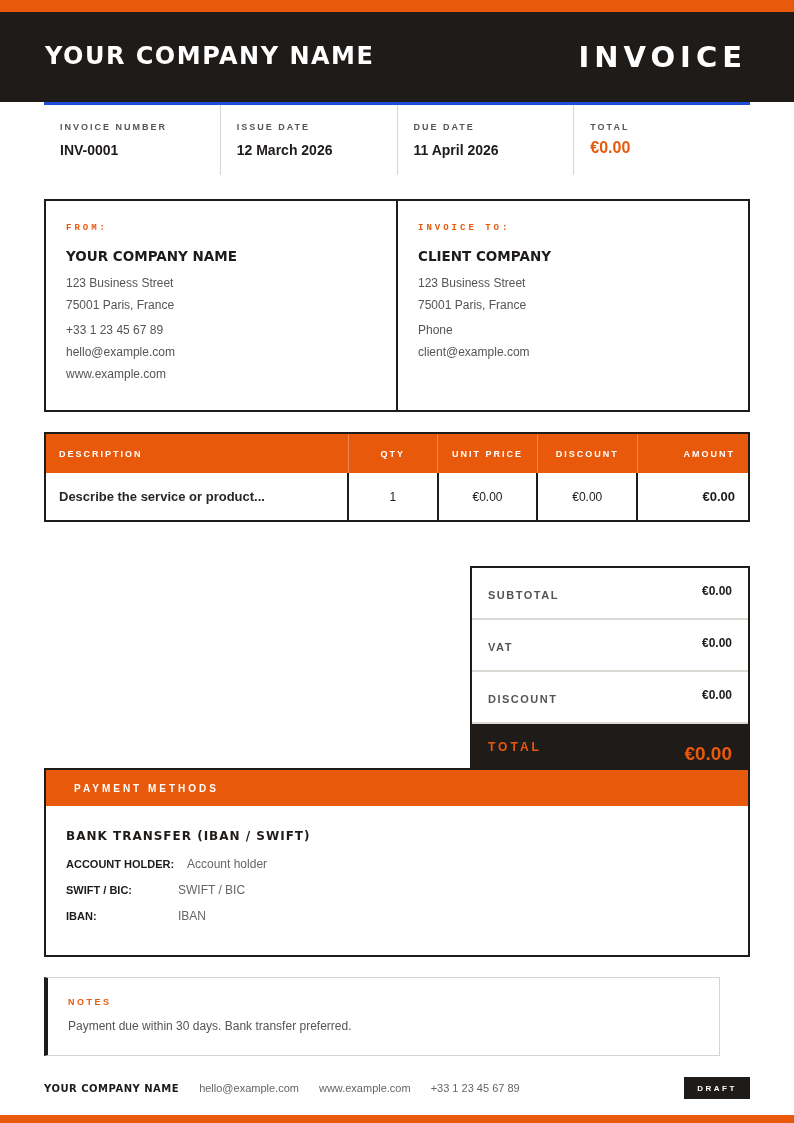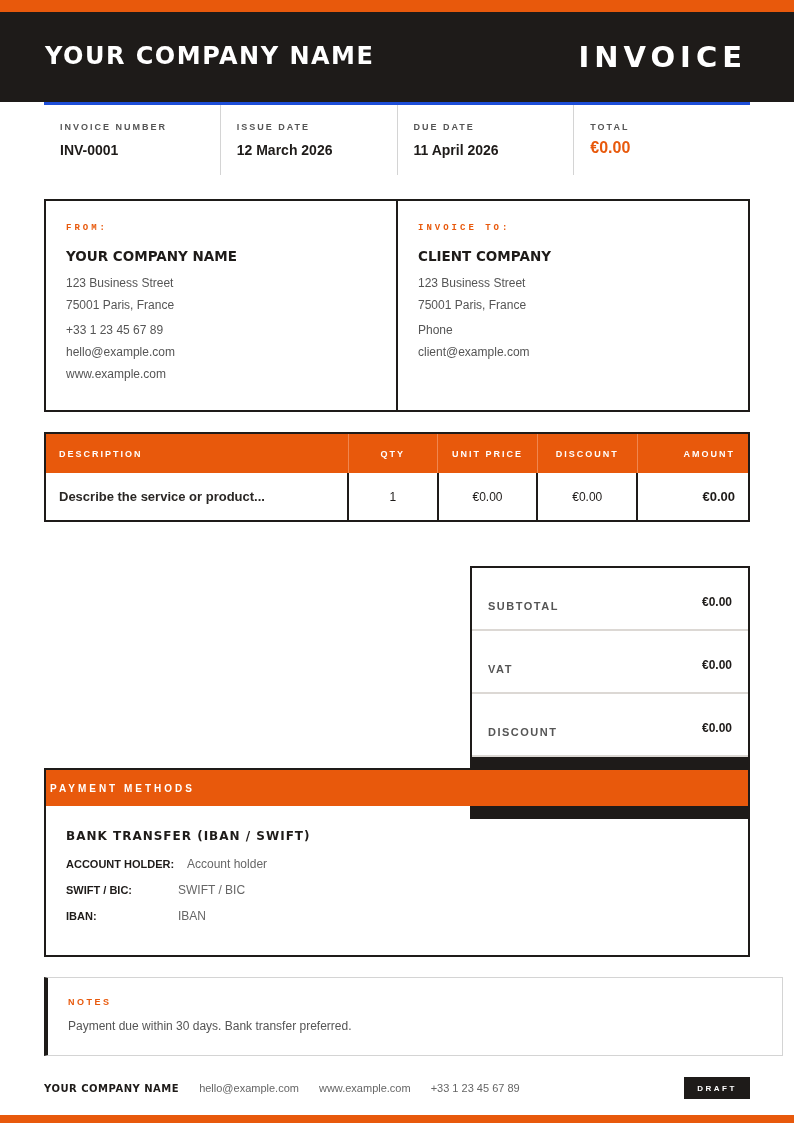--- a/index.html
+++ b/index.html
@@ -29,37 +29,37 @@
 
   table.items { position: absolute; left: 44px; top: 432px; width: 706px; border-collapse: collapse; border: 2px solid #1e1b19; }
   table.items th { background: #e8590c; color: #ffffff; font-size: 9px; font-weight: bold; letter-spacing: 2px; height: 40px; text-align: center; border-left: 1px solid #f0864f; }
   table.items th:first-child { text-align: left; padding-left: 13px; border-left: none; }
   table.items th:last-child { text-align: right; padding-right: 13px; }
   table.items td { height: 48px; font-size: 12px; text-align: center; border-left: 2px solid #1e1b19; color: #1e1b19; }
   table.items td:first-child { text-align: left; padding-left: 13px; border-left: none; font-size: 13px; font-weight: bold; color: #2a2725; }
   table.items td:last-child { text-align: right; padding-right: 13px; font-weight: bold; font-size: 13px; }
 
   .totals { position: absolute; left: 470px; top: 566px; width: 280px; border: 2px solid #1e1b19; }
-  .totals .row { height: 52px; display: flex; justify-content: space-between; align-items: center; padding: 0 16px; border-bottom: 2px solid #dcd8d4; margin-top: 11px; }
+  .totals .row { height: 52px; display: flex; justify-content: space-between; align-items: center; padding: 0 16px; border-bottom: 2px solid #dcd8d4; }
   .totals .row .tl { font-size: 11px; letter-spacing: 1.5px; color: #555; font-weight: bold; padding-top: 4px; }
   .totals .row .tv { font-size: 12px; font-weight: bold; color: #1e1b19; padding-bottom: 4px; }
   .totals .grand { height: 60px; background: #1e1b19; display: flex; justify-content: space-between; padding: 0 16px; }
   .totals .grand .tl { font-size: 12px; font-weight: bold; letter-spacing: 3px; color: #e8590c; padding-top: 16px; }
   .totals .grand .tv { font-size: 19px; font-weight: bold; color: #e8590c; padding-top: 19px; }
 
   .payment { position: absolute; left: 44px; top: 768px; width: 706px; height: 189px; border: 2px solid #1e1b19; }
-  .payment .phead { height: 36px; background: #e8590c; color: #fff; font-size: 10px; font-weight: bold; letter-spacing: 3px; padding: 13px 0 0 4px; }
+  .payment .phead { height: 36px; background: #e8590c; color: #fff; font-size: 10px; font-weight: bold; letter-spacing: 3px; padding: 13px 0 0 28px; }
   .payment .method { margin: 23px 0 0 20px; font-family: "DejaVu Sans", sans-serif; font-size: 12px; font-weight: bold; letter-spacing: 1px; color: #1e1b19; }
   .payment .prow { margin: 15px 0 0 20px; display: flex; font-size: 12px; height: 12px; align-items: center; }
   .payment .prow + .prow { margin-top: 14px; }
   .payment .pk { font-size: 11px; font-weight: bold; color: #1e1b19; width: 112px; }
   .payment .prow.first .pk { width: 121px; }
   .payment .pv { color: #666; }
 
-  .notes { position: absolute; left: 44px; top: 977px; width: 739px; height: 79px; border: 1px solid #d4d4d4; border-left: 4px solid #1e1b19; padding: 19px 0 0 20px; }
+  .notes { position: absolute; left: 44px; top: 977px; width: 676px; height: 79px; border: 1px solid #d4d4d4; border-left: 4px solid #1e1b19; padding: 19px 0 0 20px; }
   .notes .nlabel { font-size: 9px; font-weight: bold; letter-spacing: 2.5px; color: #e8590c; }
   .notes .ntext { margin-top: 12px; font-size: 12px; color: #555; }
 
   .footer { position: absolute; left: 44px; top: 1077px; width: 706px; height: 22px; display: flex; align-items: center; }
   .footer .fco { font-family: "DejaVu Sans", sans-serif; font-size: 10px; font-weight: bold; letter-spacing: 0.5px; color: #1e1b19; margin-right: 20px; }
   .footer .fitem { font-size: 11px; color: #666; margin-right: 20px; }
   .footer .badge { margin-left: auto; width: 66px; height: 22px; background: #1e1b19; color: #fff; font-size: 8px; font-weight: bold; letter-spacing: 2.5px; display: flex; align-items: center; justify-content: center; }
 
   .bottom-bar { position: absolute; left: 0; top: 1115px; width: 794px; height: 8px; background: #e8590c; }
 </style>

